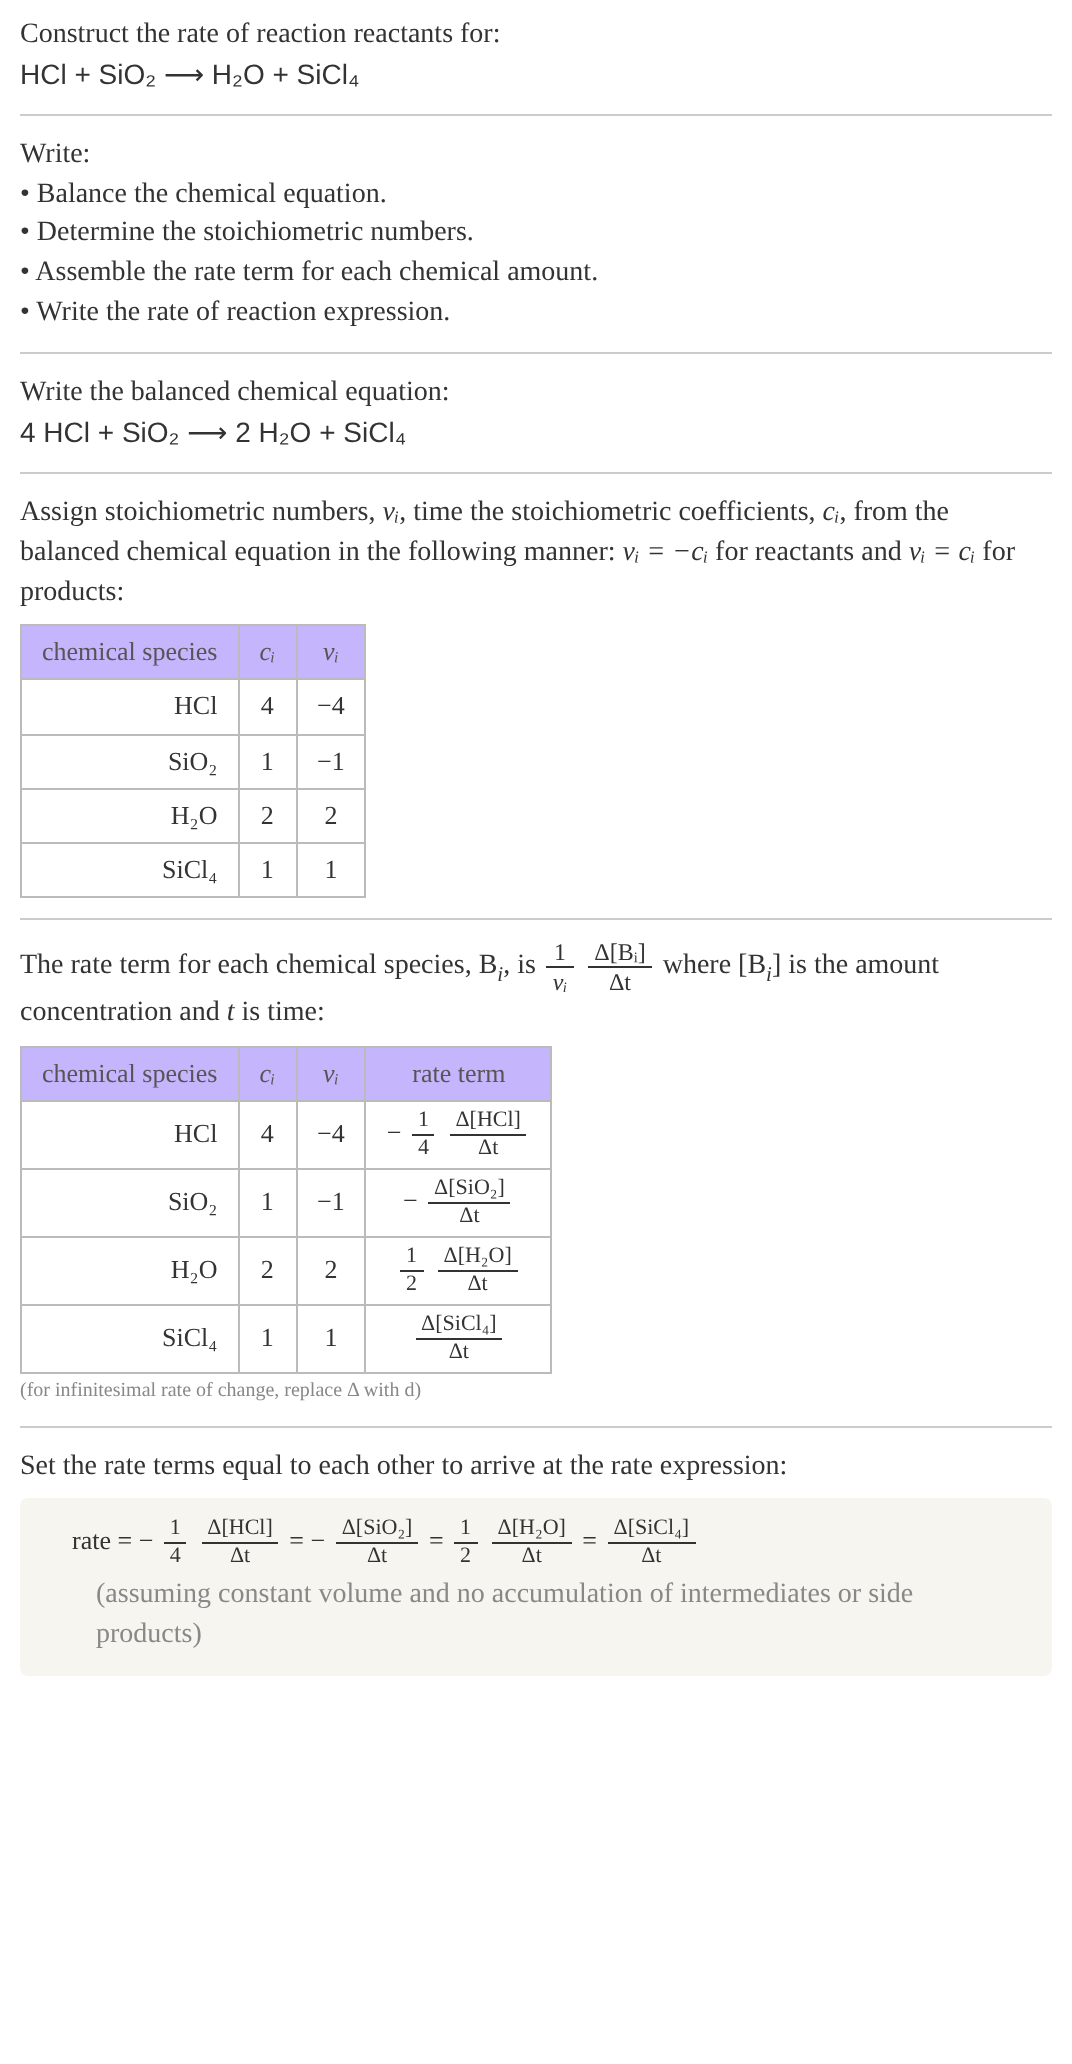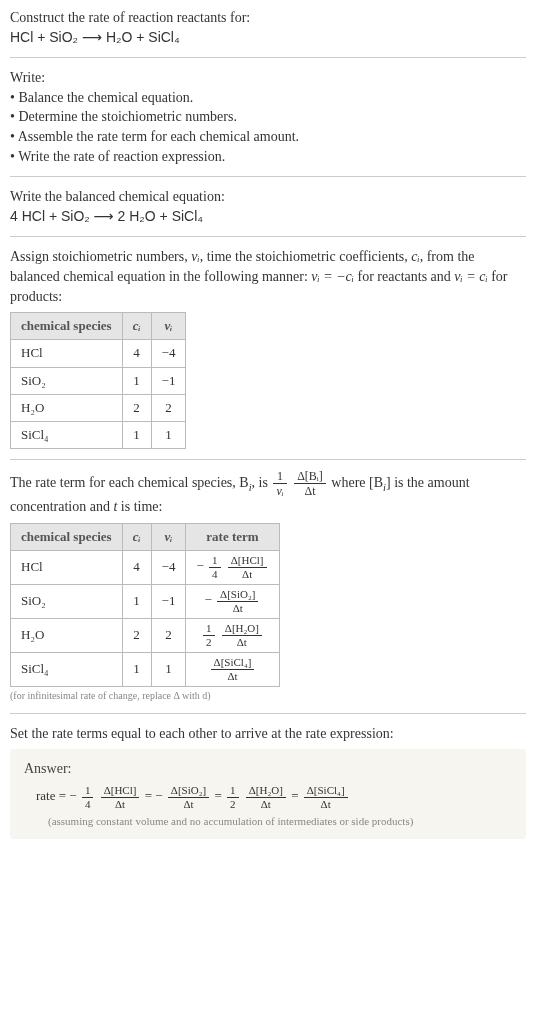--- a/index.html
+++ b/index.html
@@ -24,25 +24,25 @@
     margin-top: 6px;
   }
   table.data th, table.data td {
     border: 1px solid #bbb;
     padding: 4px 10px;
     text-align: center;
     font-family: Georgia, serif;
     font-size: 13px;
   }
   table.data th {
-    background: #e5e5e5;
-    font-weight: bold;
+    background: #c4b5fd;
+    font-weight: normal;
     color: #555;
   }
-  table.data td.left { text-align: left; }
+  table.data td.left { text-align: right; }
   .note {
     font-size: 10px;
     color: #888;
     margin-top: 2px;
   }
   .frac {
     display: inline-block;
     vertical-align: middle;
     text-align: center;
     font-size: 12px;
@@ -53,21 +53,21 @@
   .frac .den { display:block; padding: 1px 3px 0 3px; }
   .frac-sm { font-size: 11px; }
   .answer-box {
     background: #f7f5ef;
     border-radius: 4px;
     padding: 10px 14px 10px 14px;
     margin-top: 6px;
   }
   .answer-box .answer-label { color:#444; margin-bottom:6px; }
   .answer-box .answer-line { margin-left: 12px; font-size: 13px; }
-  .answer-box .assumption { font-size:11px; color:#888; margin-left:24px; margin-top:4px; }
+  .answer-box .assumption { font-size:14px; color:#888; margin-left:24px; margin-top:4px; }
   .italic-i { font-style: italic; }
 </style>
 </head>
 <body>
 
 <div>Construct the rate of reaction reactants for:</div>
 <div class="eq">HCl + SiO₂ ⟶ H₂O + SiCl₄</div>
 
 <hr>
 
@@ -179,21 +179,20 @@
   </tr>
 </tbody>
   </table>
 <div class="note">(for infinitesimal rate of change, replace Δ with d)</div>
 
 <hr>
 
 <div>Set the rate terms equal to each other to arrive at the rate expression:</div>
 
 <div class="answer-box">
-  <div class="answer-label">Answer:</div>
   <div class="answer-line">
     <span>rate = </span>
     <span>−</span>
     <span class="frac frac-sm"><span class="num">1</span><span class="den">4</span></span>
     <span class="frac frac-sm"><span class="num">Δ[HCl]</span><span class="den">Δt</span></span>
     <span> = </span>
     <span>−</span>
     <span class="frac frac-sm"><span class="num">Δ[SiO₂]</span><span class="den">Δt</span></span>
     <span> = </span>
     <span class="frac frac-sm"><span class="num">1</span><span class="den">2</span></span>

